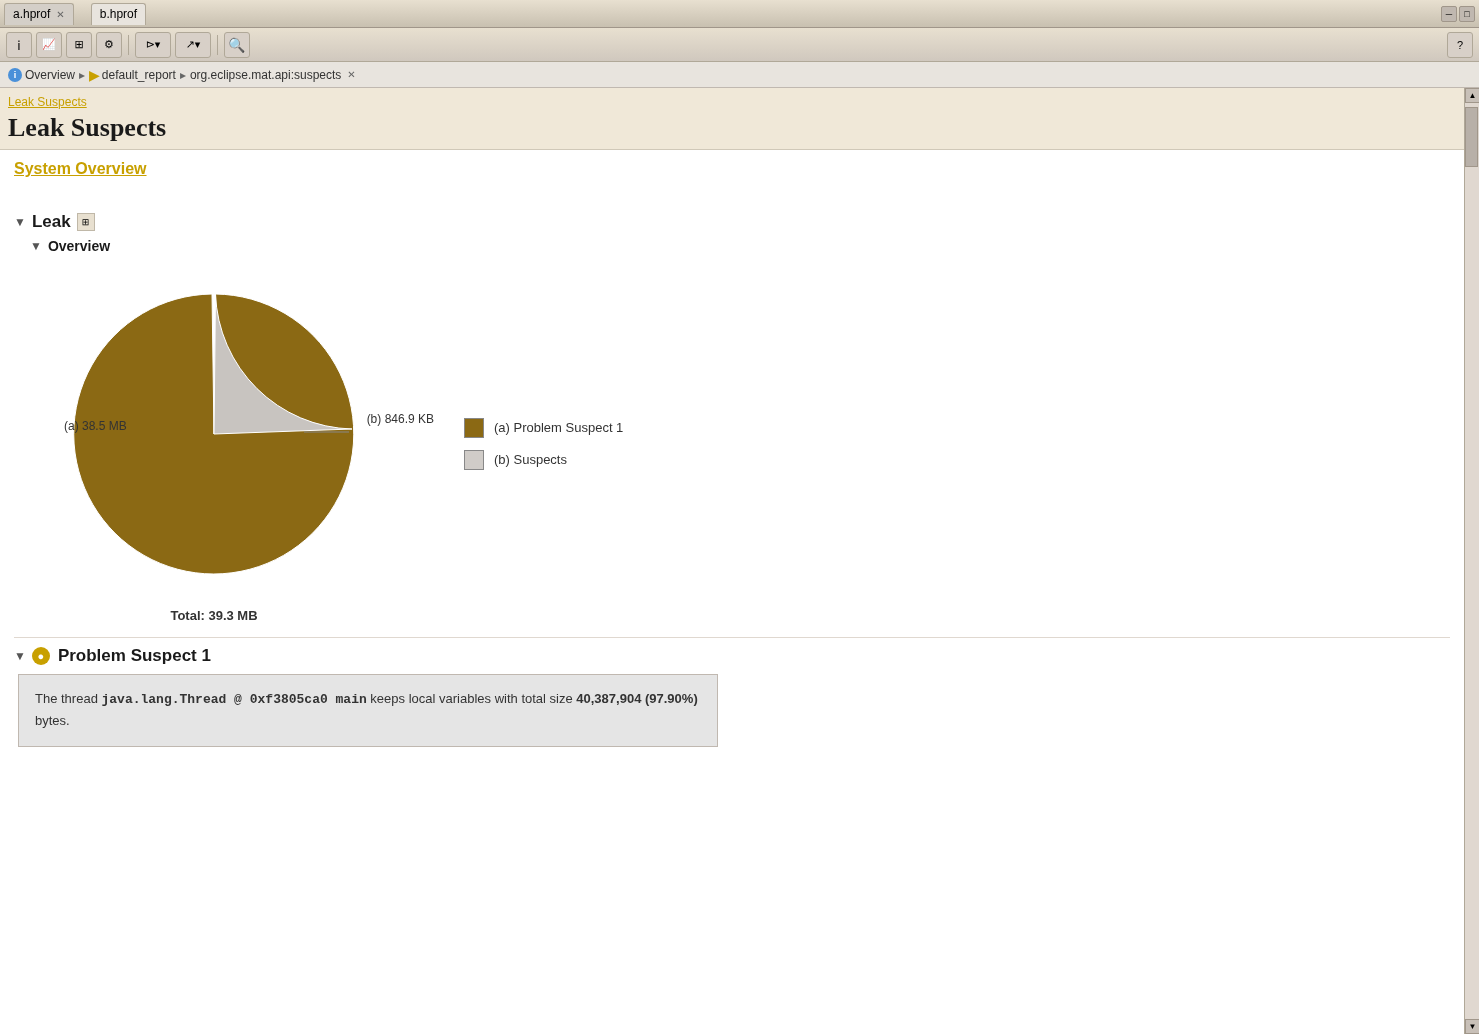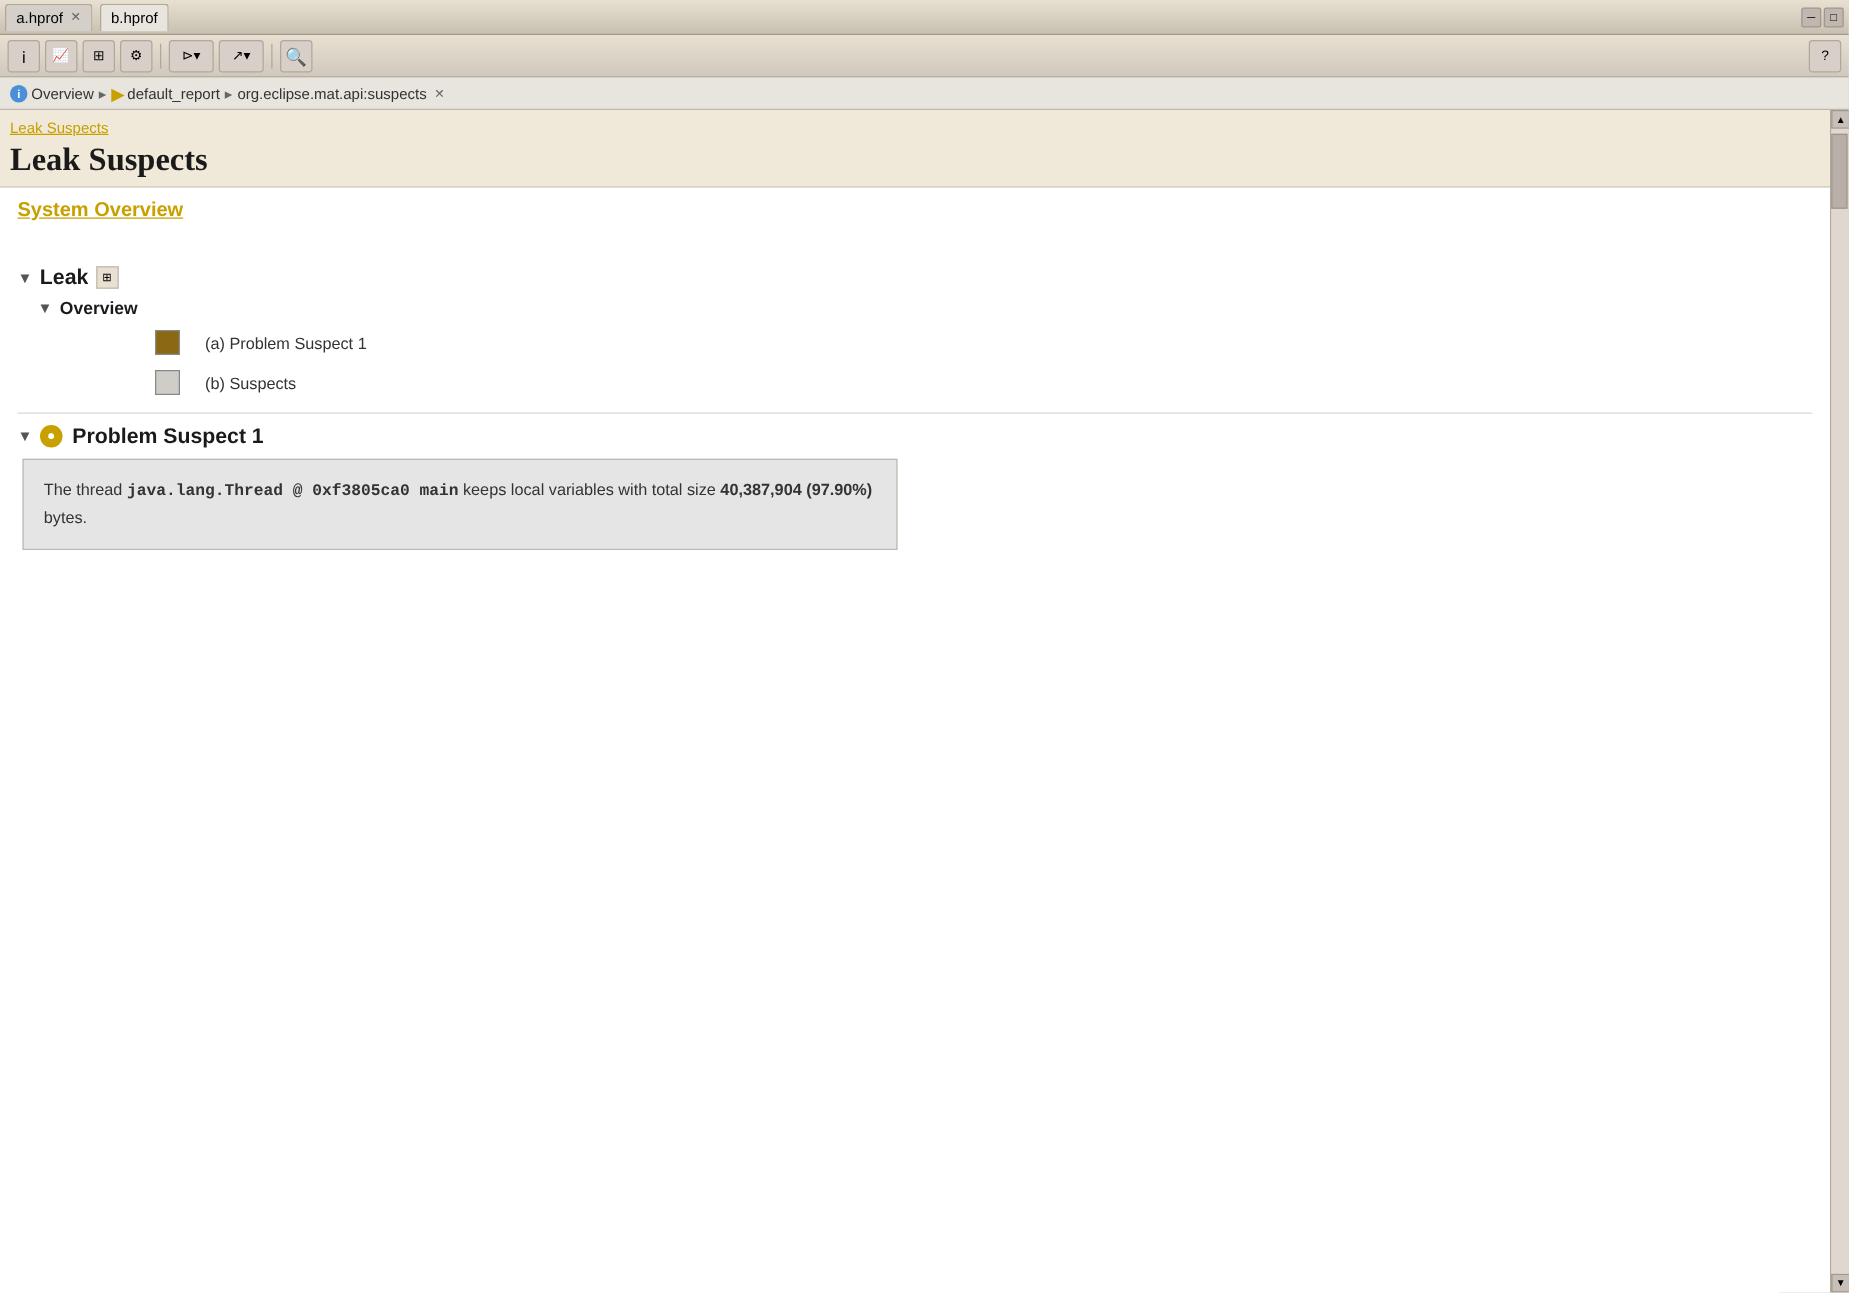--- a/index.html
+++ b/index.html
@@ -14,21 +14,21 @@
       padding: 0 4px;
       border-bottom: 1px solid #a0968a;
     }
     .tab {
       display: flex;
       align-items: center;
       padding: 3px 8px;
       background: #d4cfc8;
       border: 1px solid #b0a898;
       border-bottom: none;
-      margin-right: 6px;
+      margin-right: 17px;
       border-radius: 3px 3px 0 0;
       font-size: 12px;
       cursor: pointer;
       height: 22px;
     }
     .tab.active {
       background: #e8e4de;
       border-bottom-color: #e8e4de;
     }
     .tab-close {
@@ -260,21 +260,21 @@
     }
     .legend {
       margin-left: 80px;
       display: flex;
       flex-direction: column;
       gap: 12px;
     }
     .legend-item {
       display: flex;
       align-items: center;
-      gap: 20px;
+      gap: 10px;
       font-size: 13px;
       color: #333;
     }
     .legend-color {
       width: 20px;
       height: 20px;
       border: 1px solid #888;
       flex-shrink: 0;
     }
 
@@ -389,20 +389,49 @@
       </div>
 
       
       <div class="subsection-header">
         <span class="collapse-arrow">▼</span>
         <span class="subsection-title">Overview</span>
       </div>
 
       
       <div class="chart-container">
+        <div class="pie-wrapper">
+          <div class="pie-labels-container">
+
+            <svg width="340" height="320" viewBox="0 0 340 320" style="position:absolute;top:10px;left:0;">
+
+              <path d="M 170 160
+                        L 171.5 20
+                        A 140 140 0 1 1 168 20
+                        Z" fill="#8B6914" stroke="white" stroke-width="1"></path>
+
+              <path d="M 170 160
+                        L 308 155
+                        A 140 140 0 0 1 171.5 20
+                        Z" fill="#c8c4c0" stroke="white" stroke-width="1"></path>
+
+              <line x1="260" y1="158" x2="305" y2="158" stroke="#888" stroke-width="1"></line>
+            </svg>
+
+            <div class="pie-label-a">
+              <span>(a)  38.5 MB</span>
+            </div>
+
+            <div style="position:absolute; right:-50px; top:148px; font-size:12px; color:#333; white-space:nowrap;">
+              <span>(b)  846.9 KB</span>
+            </div>
+          </div>
+
+          <div class="pie-total">Total: 39.3 MB</div>
+        </div>
 
         <div class="legend">
           <div class="legend-item">
             <div class="legend-color" style="background-color: #8B6914;"></div>
             <span>(a)  <span>Problem Suspect 1</span></span>
           </div>
           <div class="legend-item">
             <div class="legend-color" style="background-color: #d0ccc8;"></div>
             <span>(b)  <span>Suspects</span></span>
           </div>

